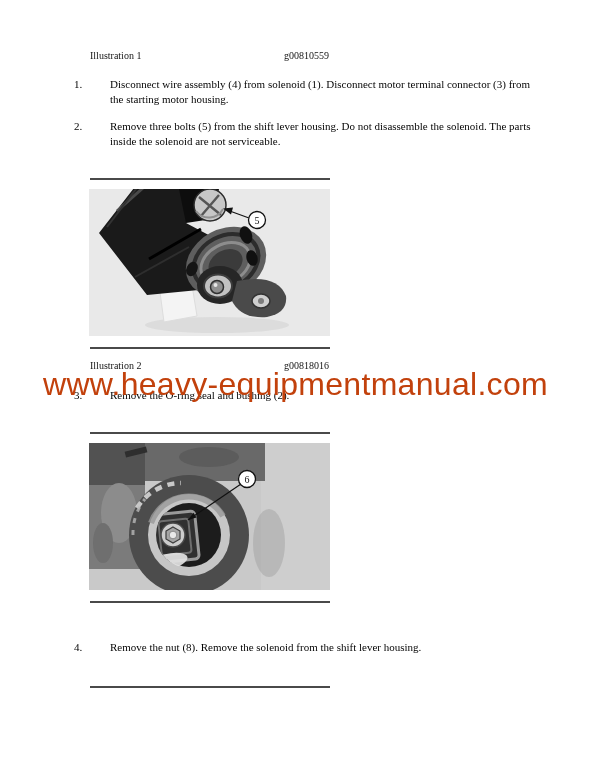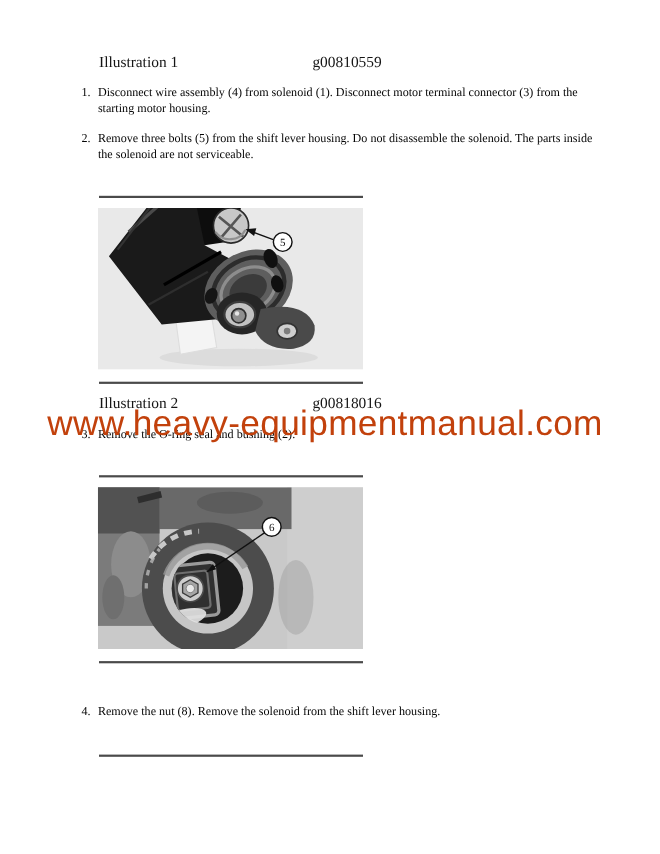--- a/index.html
+++ b/index.html
@@ -1,27 +1,27 @@
 <!DOCTYPE html>
 <html><head>
 <meta charset="utf-8">
 <style>
   html,body{margin:0;padding:0;background:#ffffff;}
   .page{
     position:relative;width:600px;height:776px;background:#ffffff;
     font-family:"Liberation Serif",serif;color:#000;overflow:hidden;
   }
-  .caption-row{position:absolute;left:90px;width:310px;height:13px;font-size:14px;color:#141414;}
+  .caption-row{position:absolute;left:90px;width:310px;height:13px;font-size:10px;color:#141414;}
   .cap-label{position:absolute;left:0;top:0;white-space:nowrap;}
   .cap-code{position:absolute;left:194px;top:0;white-space:nowrap;}
   .cr1{top:50px;} .cr2{top:360px;} .cr3{top:615px;}
 
   .step{position:absolute;left:74px;width:468px;display:flex;font-size:11px;line-height:15px;color:#050505;}
   .step-num{flex:0 0 15px;width:15px;}
-  .step-text{flex:1;}
+  .step-text{flex:1;margin-left:21px;}
   .s1{top:77px;} .s2{top:119px;} .s3{top:388px;} .s4{top:640px;}
 
   .rule{position:absolute;left:90px;width:240px;height:2px;background:#4a4a4a;}
   .r1{top:178px;} .r2{top:347px;} .r3{top:432px;} .r4{top:601px;} .r5{top:686px;}
 
   .figure{position:absolute;left:89px;width:241px;height:147px;}
   .f1{top:189px;} .f2{top:443px;}
   .figure svg{display:block;width:241px;height:147px;}
 
   .watermark{

